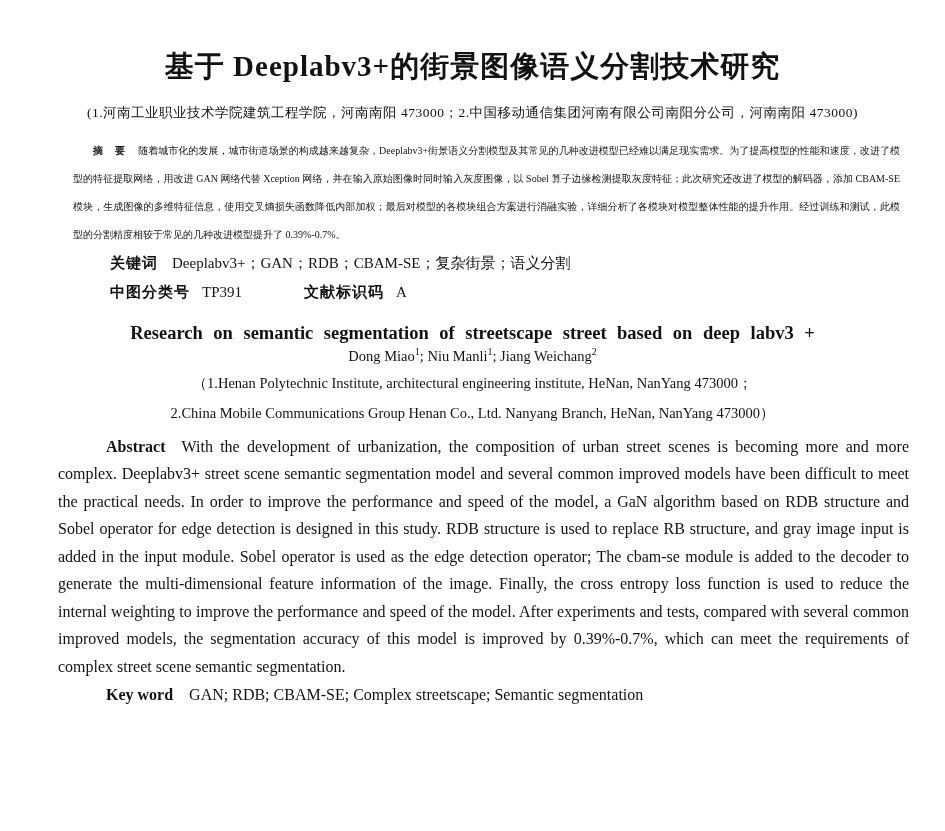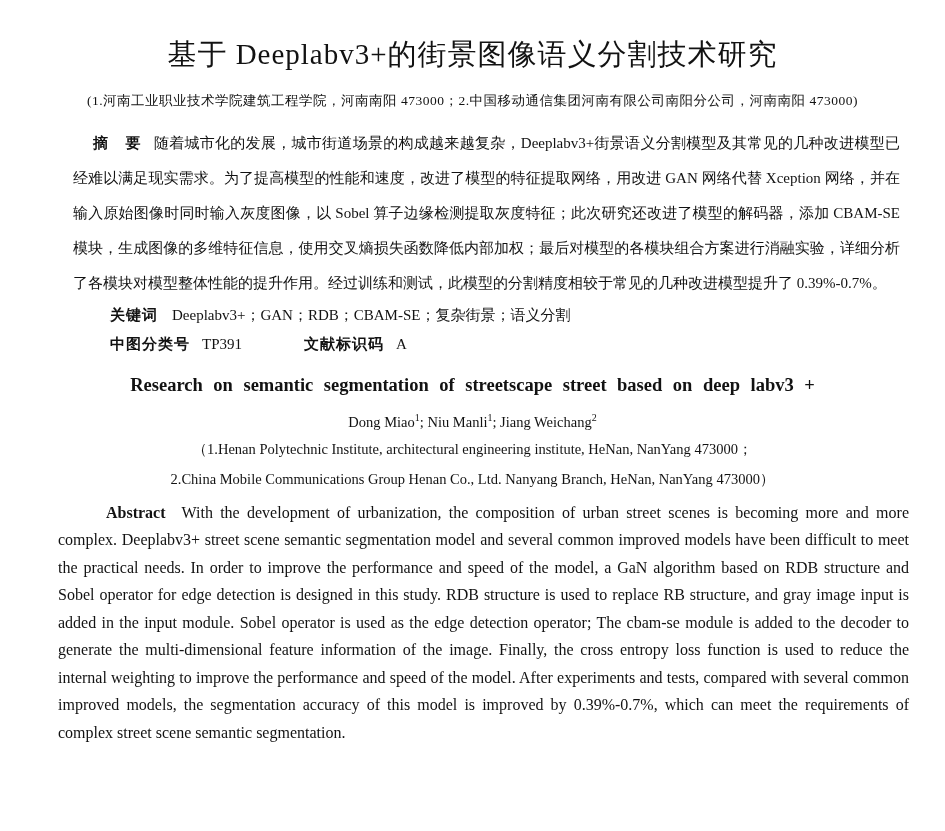--- a/index.html
+++ b/index.html
@@ -9,24 +9,24 @@
     margin: 0 auto;
     background: #ffffff;
     color: #121212;
     font-family: "Liberation Serif", "DejaVu Serif", serif;
     box-sizing: border-box;
     overflow: hidden;
   }
   
   .title-cn {
     margin: 0;
-    padding-top: 34px;
+    padding-top: 46px;
     text-align: center;
     font-size: 29px;
-    font-weight: normal;
+    font-weight: bold;
     letter-spacing: 1px;
     line-height: 40px;
   }
   .authors-cn {
     margin-top: 16px;
     text-align: center;
     font-size: 16px;
     letter-spacing: 2px;
   }
   .authors-cn sup, .authors-en sup {
@@ -34,22 +34,22 @@
     letter-spacing: 0;
   }
   .affil-cn {
     margin-top: 18px;
     text-align: center;
     font-size: 13.5px;
     letter-spacing: 0.5px;
   }
   .abstract-cn {
     margin: 15px 45px 0 73px;
-    font-size: 15px;
-    line-height: 35px;
+    font-size: 10px;
+    line-height: 28px;
     text-align: justify;
     text-indent: 20px;
   }
   .label-hei {
     font-family: "Liberation Sans", "DejaVu Sans", sans-serif;
     font-weight: bold;
     letter-spacing: 1px;
   }
   .abstract-cn .label-hei { padding-right: 12px; }
   .keywords-cn, .classification {
@@ -65,21 +65,21 @@
   
   .title-en {
     margin: 14px 30px 0 30px;
     text-align: center;
     font-size: 18.5px;
     font-weight: bold;
     word-spacing: 0.32em;
     line-height: 26px;
   }
   .authors-en {
-    margin-top: 14px;
+    margin-top: 0;
     text-align: center;
     font-size: 14.5px;
     font-family: Liberation Serif, serif;
   }
   .affil-en {
     text-align: center;
     font-size: 14.5px;
     line-height: 30px;
     margin-top: 3px;
   }
@@ -123,14 +123,15 @@
     <span><span>Dong Miao</span><sup>1</sup><span>; </span></span><span><span>Niu Manli</span><sup>1</sup><span>; </span></span><span><span>Jiang Weichang</span><sup>2</sup></span>
   </div>
 
   <div class="affil-en">
     <div>（1.Henan Polytechnic Institute, architectural engineering institute, HeNan, NanYang 473000；</div>
     <div>2.China Mobile Communications Group Henan Co., Ltd. Nanyang Branch, HeNan, NanYang 473000）</div>
   </div>
 
   <p class="abstract-en"><span class="label-en">Abstract</span><span>With the development of urbanization, the composition of urban street scenes is becoming more and more complex. Deeplabv3+ street scene semantic segmentation model and several common improved models have been difficult to meet the practical needs. In order to improve the performance and speed of the model, a GaN algorithm based on RDB structure and Sobel operator for edge detection is designed in this study. RDB structure is used to replace RB structure, and gray image input is added in the input module. Sobel operator is used as the edge detection operator; The cbam-se module is added to the decoder to generate the multi-dimensional feature information of the image. Finally, the cross entropy loss function is used to reduce the internal weighting to improve the performance and speed of the model. After experiments and tests, compared with several common improved models, the segmentation accuracy of this model is improved by 0.39%-0.7%, which can meet the requirements of complex street scene semantic segmentation.</span></p>
 
+  <div class="keywords-en"><span class="label-en">Key word</span><span>GAN; RDB; CBAM-SE; Complex streetscape; Semantic segmentation</span></div>
 
 </div>
 
 </body></html>

